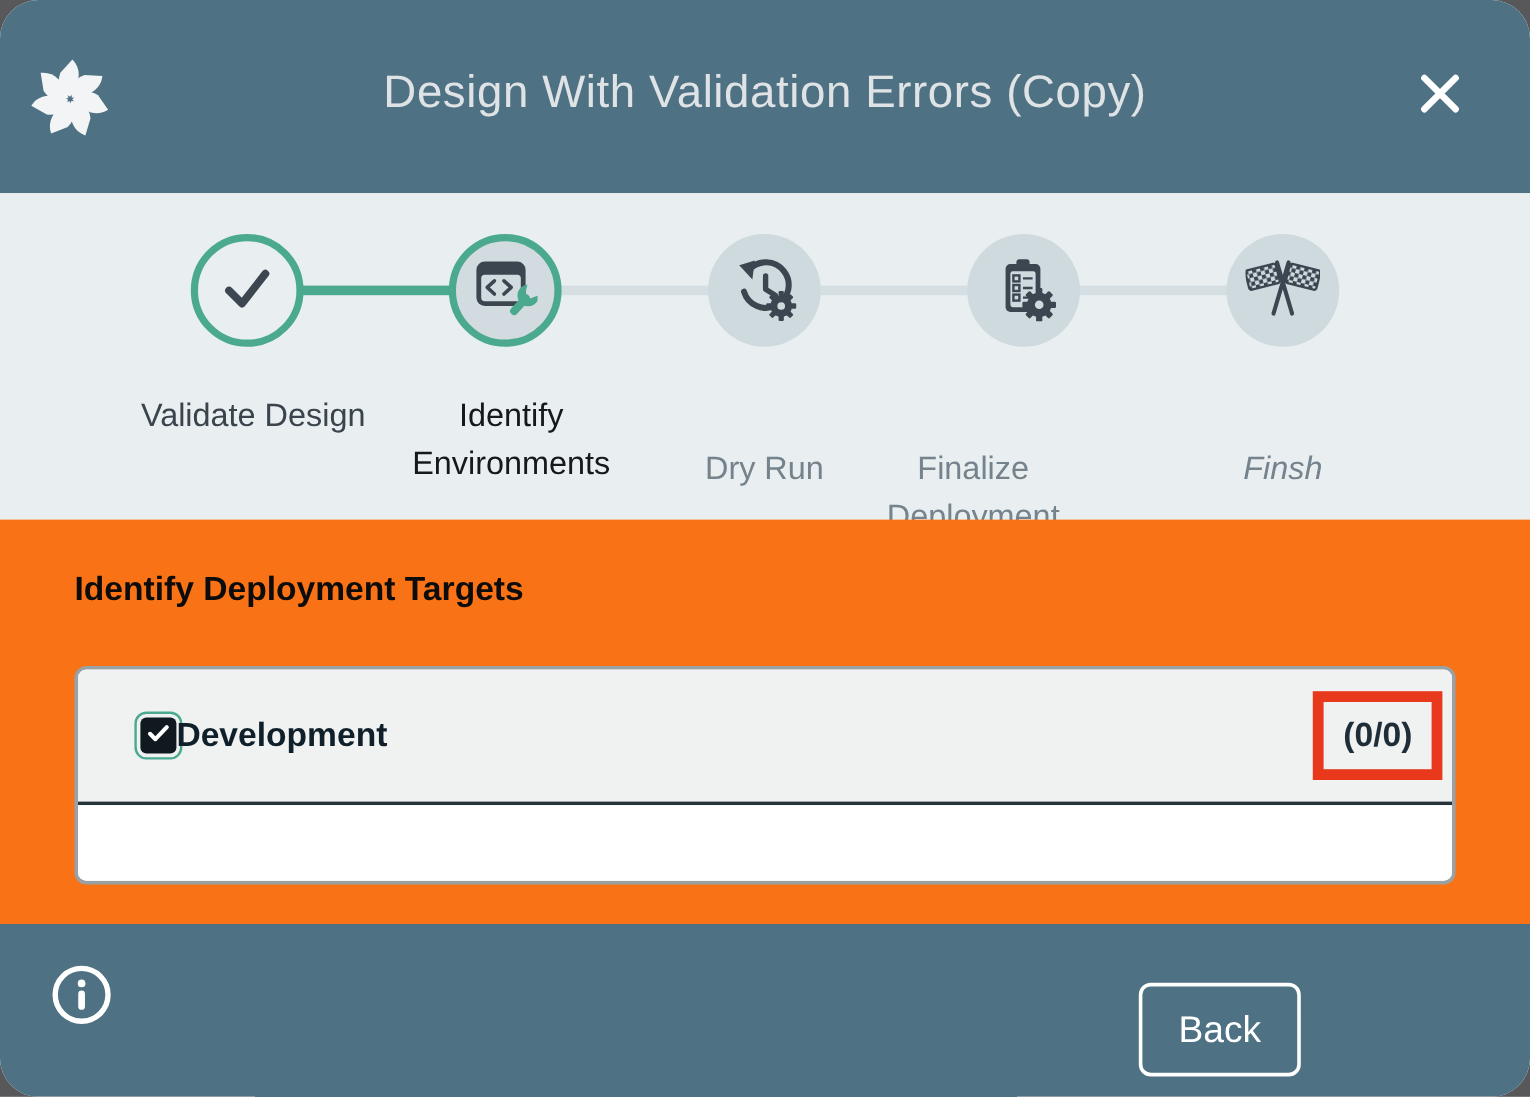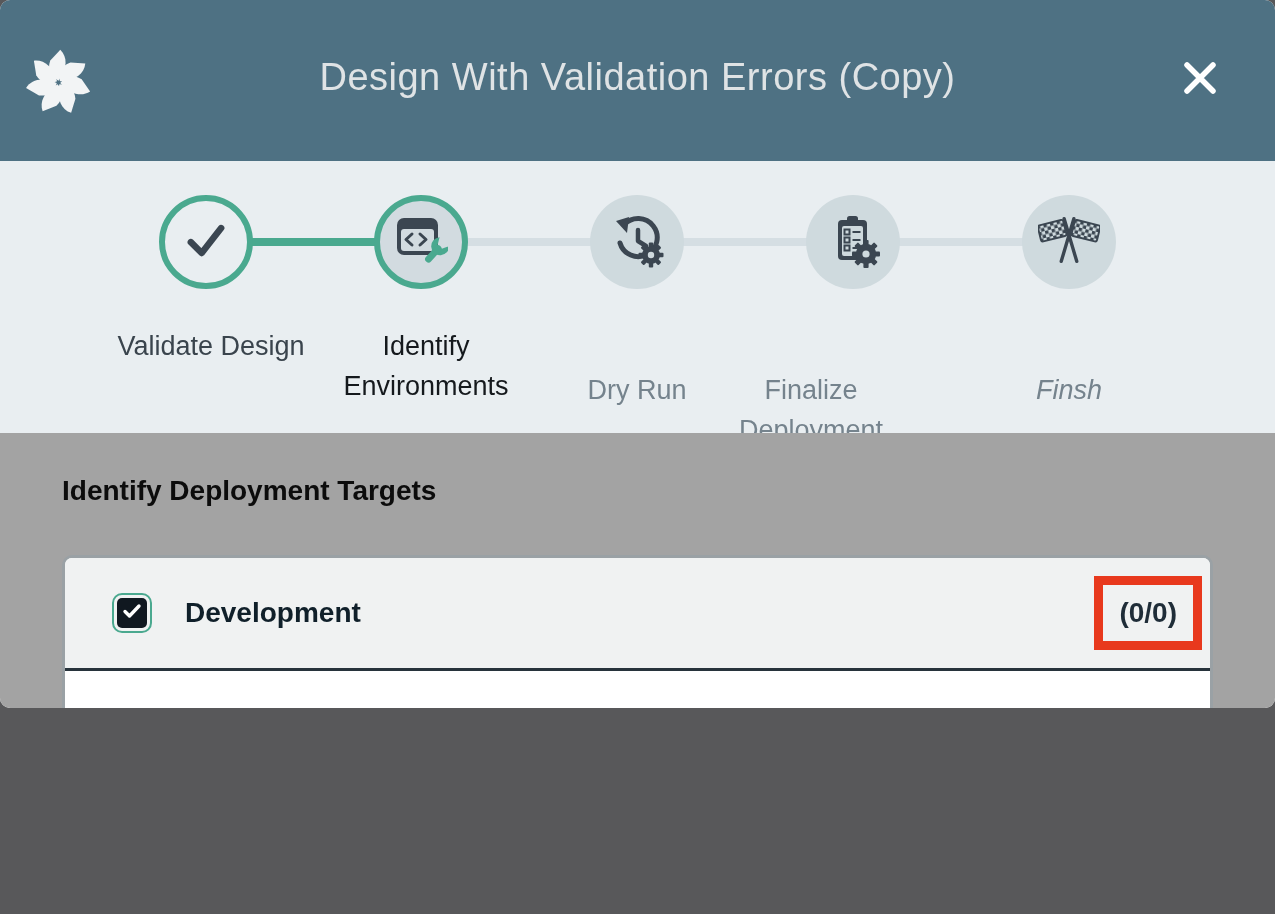--- a/index.html
+++ b/index.html
@@ -10,22 +10,22 @@
     --icon-dark:#3b4651;
     --highlight-red:#e8391d;
   }
   *{margin:0;padding:0;box-sizing:border-box;}
   body{
     background:#58585a;
     font-family:"Liberation Sans", sans-serif;
     width:1275px;height:914px;overflow:hidden;
   }
   .modal{
-    position:relative;width:1275px;height:708px;
-    border-radius:10px;overflow:hidden;background:#ffffff;
+    position:relative;width:1275px;height:914px;
+    border-radius:32px;overflow:hidden;background:#ffffff;
   }
   
   .modal-header{position:absolute;top:0;left:0;width:100%;height:161px;background:var(--header-bg);}
   .logo{position:absolute;left:22px;top:46px;width:73px;height:73px;}
   .modal-title{
     position:absolute;left:0;right:0;top:56px;text-align:center;
     font-size:38px;color:#dfe3e5;letter-spacing:0.5px;
   }
   .close-btn{
     position:absolute;right:52px;top:56px;width:46px;height:46px;
@@ -43,36 +43,36 @@
   .step-circle.completed{background:var(--stepper-bg);border:6px solid var(--accent-teal);}
   .step-circle.active{background:#d2dbe0;border:6px solid var(--accent-teal);}
   .step-label{
     position:absolute;top:165px;width:230px;text-align:center;
     font-size:27px;line-height:40px;
   }
   .step-label.completed{color:#3a444d;}
   .step-label.active{color:#15191d;}
   .step-label.upcoming{color:#75838d;margin-top:44px;}
   
-  .content{position:absolute;top:433px;left:0;width:100%;height:337px;background:#a3a3a3;}
+  .content{position:absolute;top:433px;left:0;width:100%;height:337px;background:#f97316;}
   .content-heading{position:absolute;left:62px;top:42px;font-size:28px;font-weight:bold;color:#0c0c0c;}
   .target-box{
     position:absolute;left:62px;top:122px;width:1151px;height:182px;
     border:3px solid #9aa1a5;border-radius:10px;overflow:hidden;background:#ffffff;
   }
   .target-row{
     height:113px;background:#f0f2f2;border-bottom:3px solid #27333b;
     display:flex;align-items:center;padding:0 8px 0 52px;
   }
   .checkbox{
     width:30px;height:30px;border-radius:5px;background:#101820;
     display:flex;align-items:center;justify-content:center;cursor:pointer;
     outline:2px solid var(--accent-teal);outline-offset:3px;flex:0 0 auto;
   }
-  .target-name{margin-left:38px;font-size:28px;font-weight:bold;color:#10202a;}
+  .target-name{font-size:28px;font-weight:bold;color:#10202a;}
   .red-highlight{
     margin-left:auto;border:9px solid var(--highlight-red);
     padding:12px 16px;background:transparent;
   }
   .target-count{font-size:28px;font-weight:bold;color:#1f2d38;white-space:nowrap;}
   
   .modal-footer{position:absolute;top:770px;left:0;width:100%;height:144px;background:var(--header-bg);}
   .info-btn{position:absolute;left:42px;top:33px;width:52px;height:52px;background:transparent;border:none;cursor:pointer;padding:0;}
   .back-btn{
     position:absolute;left:949px;top:49px;width:135px;height:78px;

